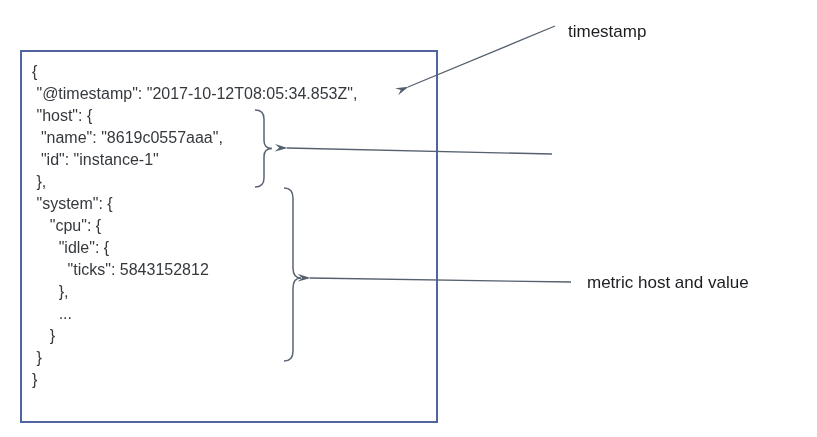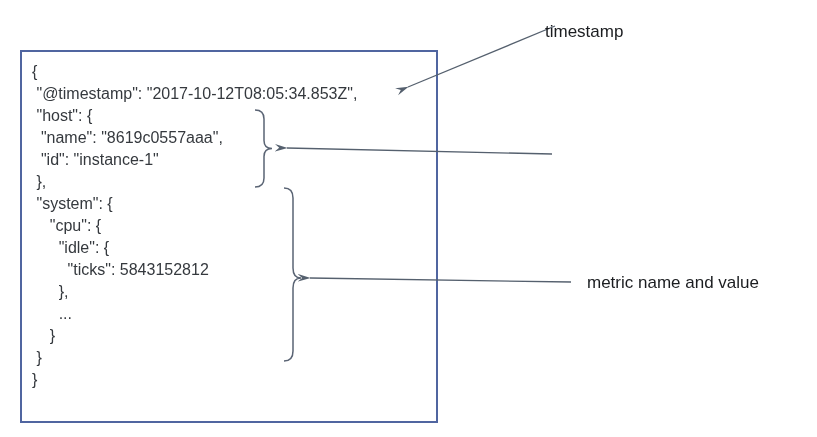--- a/index.html
+++ b/index.html
@@ -34,21 +34,21 @@
     width: 817px; height: 437px;
     pointer-events: none;
   }
   .callout-label {
     position: absolute;
     font-size: 17px;
     line-height: 22px;
     color: #1b1d20;
     white-space: nowrap;
   }
-  .label-timestamp { left: 545px; top: 21px; }
+  .label-timestamp { left: 568px; top: 21px; }
   .label-dimensions { left: 569px; top: 141px; }
   .label-metric { left: 587px; top: 272px; }
 </style>
 </head>
 <body>
 
 <div class="canvas">
 
   <div class="doc-box">
     <div class="code-line">{</div>
@@ -82,15 +82,15 @@
     <line x1="552" y1="154" x2="287" y2="148" stroke="#55606e" stroke-width="1.3" marker-end="url(#dart)"></line>
 
     <path d="M 284 188 Q 293 188 293 198 L 293 268 Q 293 278 301 278 Q 293 278 293 288 L 293 351 Q 293 361 284 361" fill="none" stroke="#5a6474" stroke-width="1.5"></path>
 
     <line x1="571" y1="282" x2="310" y2="278" stroke="#55606e" stroke-width="1.3" marker-end="url(#dart)"></line>
   </svg>
 
   <div class="callout-label label-timestamp">timestamp</div>
 
 
-  <div class="callout-label label-metric">metric name and value</div>
+  <div class="callout-label label-metric">metric host and value</div>
 
 </div>
 
 </body></html>

